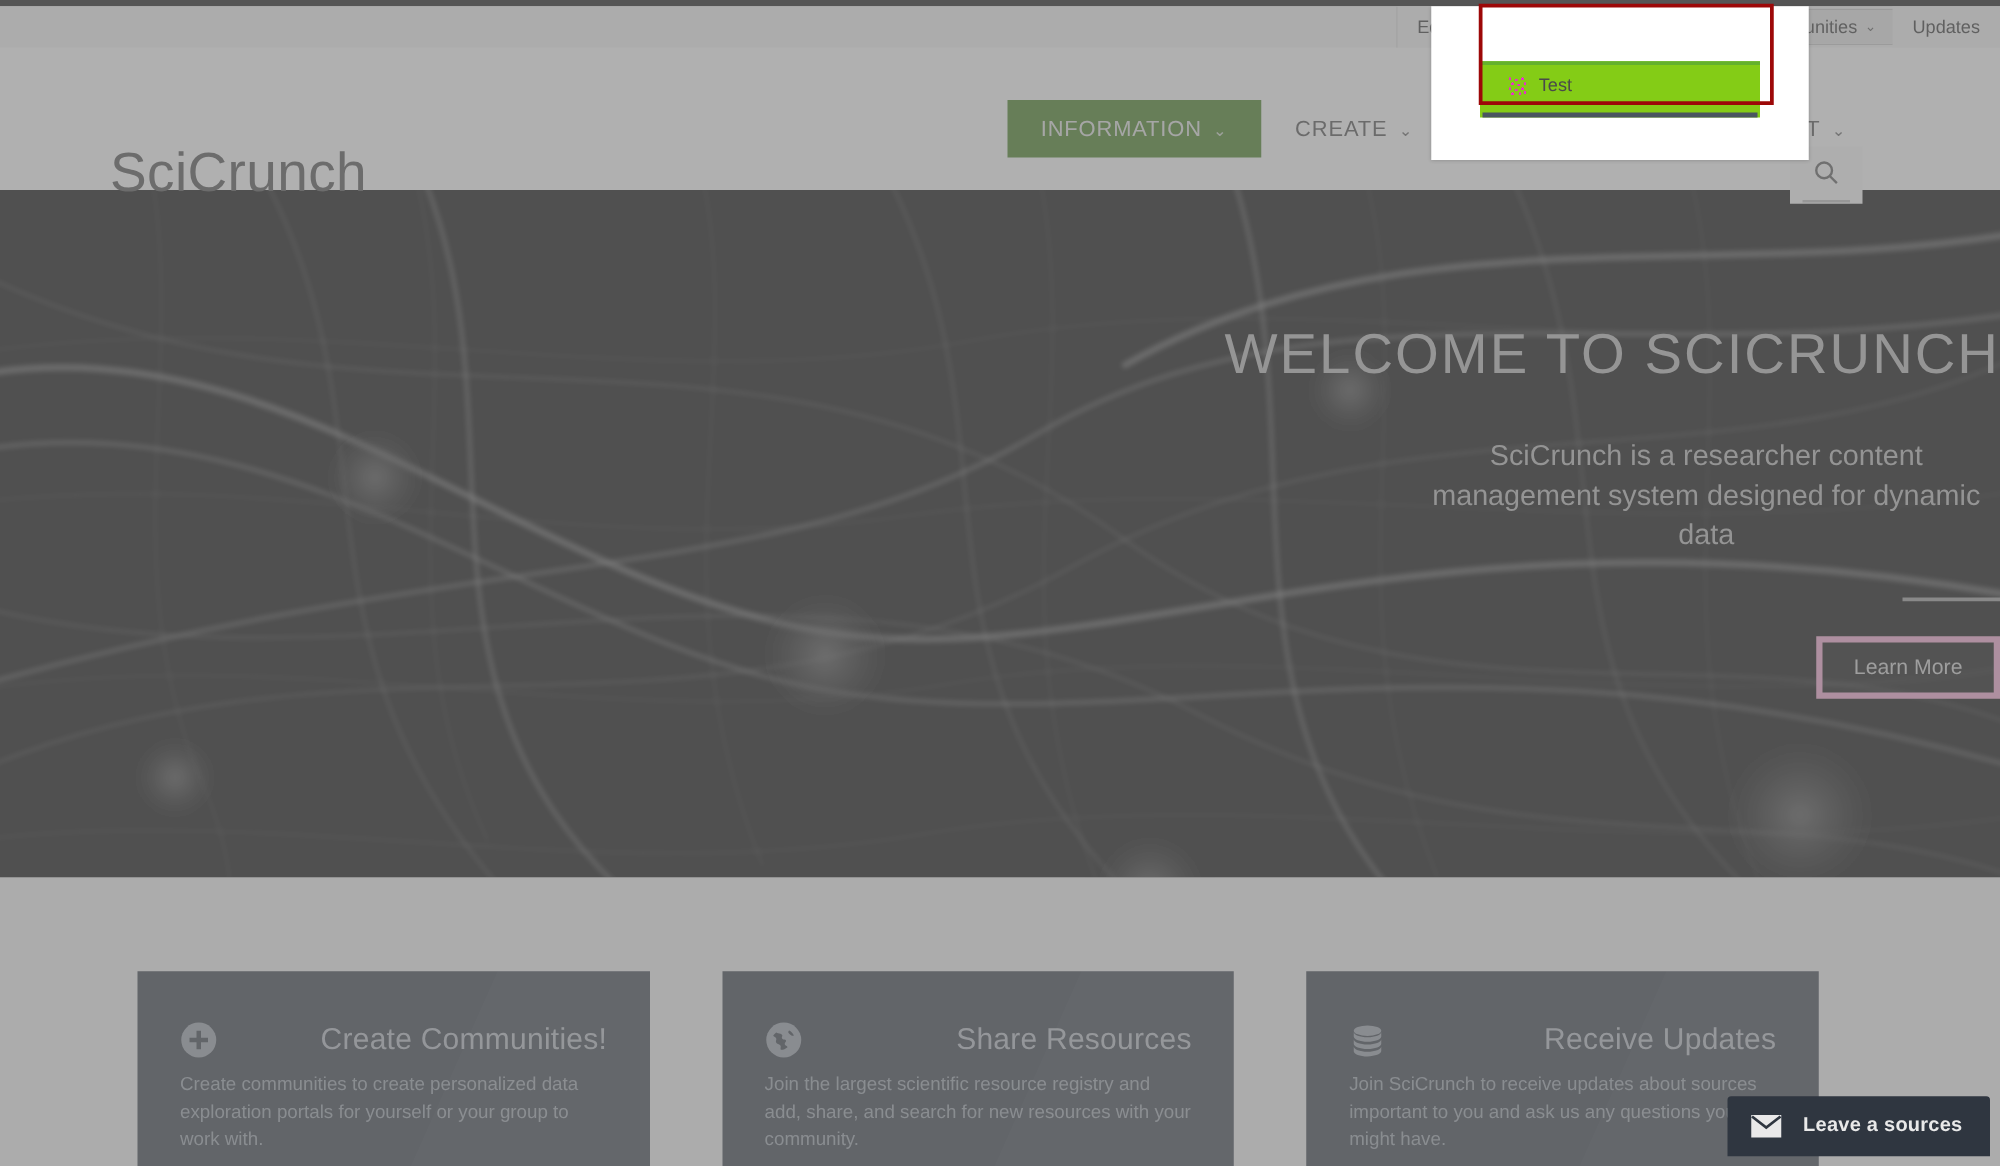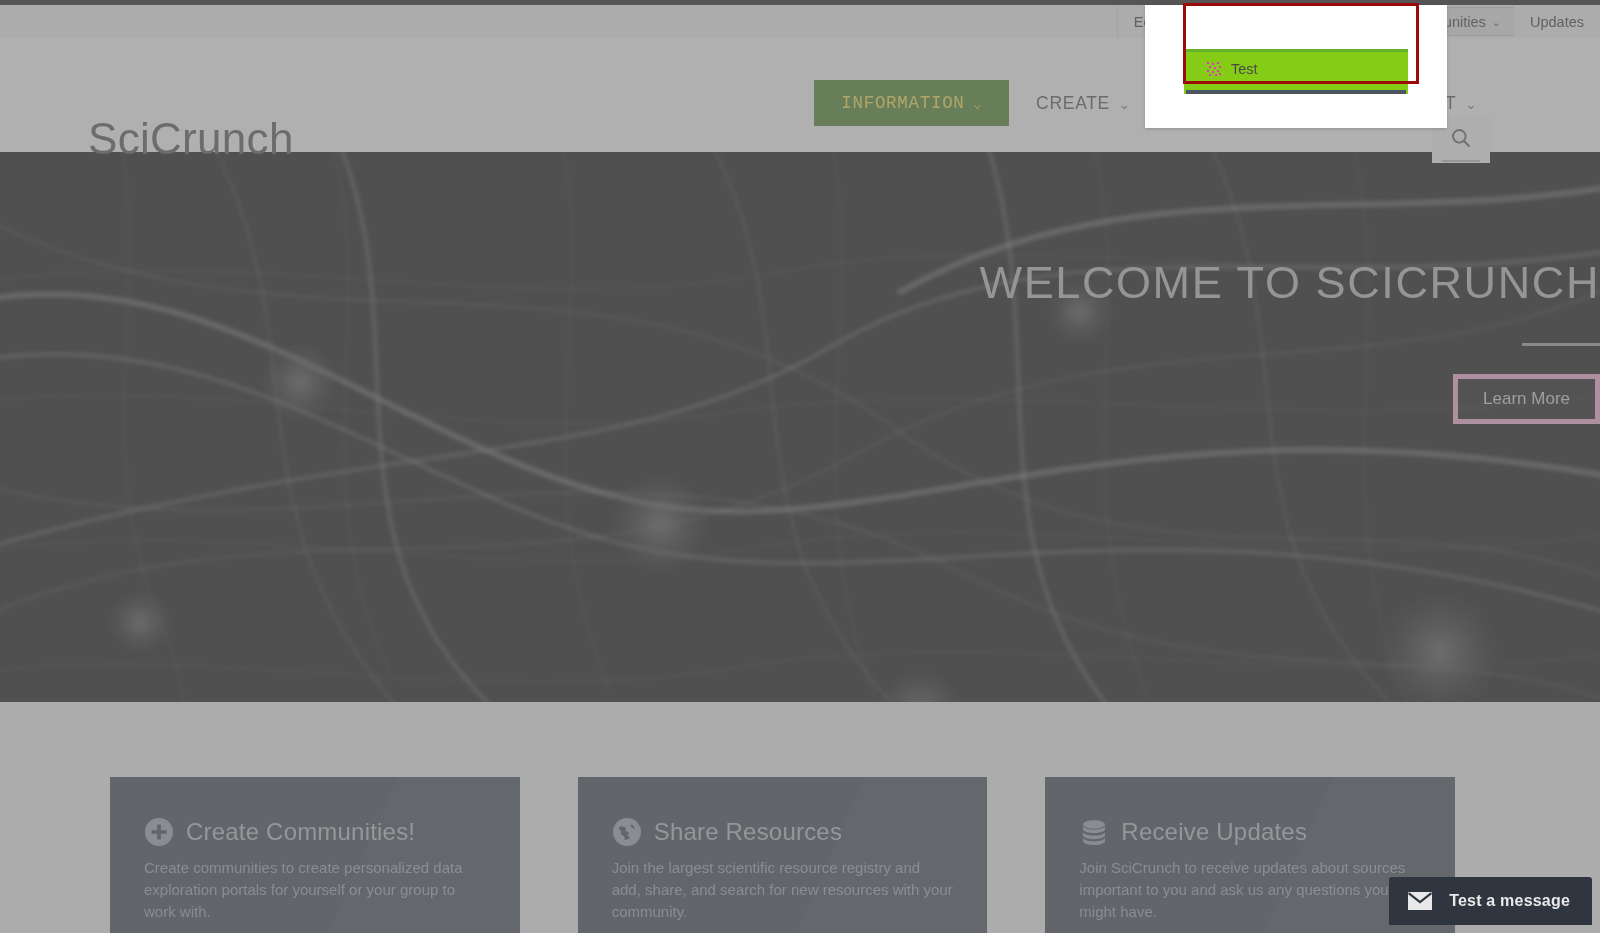--- a/index.html
+++ b/index.html
@@ -87,21 +87,21 @@
   }
   .mainnav{
     position:absolute; right:96px; top:42px;
     display:flex; align-items:stretch; gap:0;
   }
   .nav-item{
     display:flex; align-items:center; gap:9px;
     padding:0 27px; height:46px;
     font-size:17.5px; letter-spacing:.7px; color:#4b4b4b;
   }
-  .nav-item.primary{ background:#3f7d18; color:#fde047;font-family:Liberation Mono, monospace; }
+  .nav-item.primary{ background:#3f7d18; color:#e5e5e5; }
   .nav-item .caret2{ font-size:13px; opacity:.85; position:relative; top:1px;}
   .search-btn{
     position:absolute; right:110px; top:79px;
     width:58px; height:46px; display:flex; align-items:center; justify-content:center;
     background:#fafafa; z-index:2;
   }
   .search-underline{ position:absolute; right:120px; top:122px; width:38px; height:2px; background:#bdbdbd; z-index:2;}
 
   
   .hero{
@@ -138,21 +138,21 @@
   }
   .card{
     position:relative; width:410px; height:160px; background:#323a45;
     padding:40px 34px 0 34px; overflow:hidden;
   }
   .card::after{
     content:""; position:absolute; right:-70px; top:-40px;
     width:230px; height:300px; background:rgba(255,255,255,.035);
     transform:rotate(24deg);
   }
-  .card-head{ display:flex; align-items:center; gap:12px; }
+  .card-head{ display:flex; align-items:center; gap:12px;justify-content:space-between; }
   .card-ico{ width:30px; height:30px; flex:none; display:flex; align-items:center; justify-content:center; color:#9aa1ab; }
   .card-title{ font-size:24px; font-weight:300; color:#b6bcc4; letter-spacing:.2px; }
   .card-body{ margin-top:10px; font-size:15px; line-height:1.48; color:#9aa2ac; }
 
   
   .chat{
     position:absolute; right:8px; bottom:8px; z-index:20;
     display:flex; align-items:center; gap:16px;
     background:#2f3640; color:#e9e9e9; padding:14px 22px 14px 18px;
     font-size:16px; font-weight:bold; letter-spacing:.2px;
@@ -225,20 +225,21 @@
           <circle cx="1440" cy="500" r="72" fill="url(#nod)"></circle>
           <circle cx="300" cy="230" r="46" fill="url(#nod)"></circle>
           <circle cx="1080" cy="160" r="40" fill="url(#nod)"></circle>
           <circle cx="920" cy="560" r="52" fill="url(#nod)"></circle>
           <circle cx="140" cy="470" r="38" fill="url(#nod)"></circle>
         </g>
       </svg>
     </div>
     <div class="hero-inner">
       <div class="hero-title">WELCOME TO SCICRUNCH</div>
+      <div class="hero-sub">SciCrunch is a researcher content management system designed for dynamic data</div>
       <div class="hero-rule"></div>
       <div class="hero-btn">Learn More</div>
     </div>
   </div>
 
   <div class="features">
     <div class="cards">
 
       <div class="card">
         <div class="card-head">
@@ -345,16 +346,16 @@
   </div>
   <div class="hl-box"></div>
 
   <div class="chat">
     <span>
       <svg width="26" height="20" viewBox="0 0 26 20" fill="#e9e9e9">
         <path d="M1 1h24v18H1z" fill="#e9e9e9"></path>
         <path d="M1.6 2.2 13 11 24.4 2.2" fill="none" stroke="#2f3640" stroke-width="2.2"></path>
       </svg>
     </span>
-    <span>Test a message</span>
+    <span>Leave a sources</span>
   </div>
 
 </div>
 
 </body></html>

